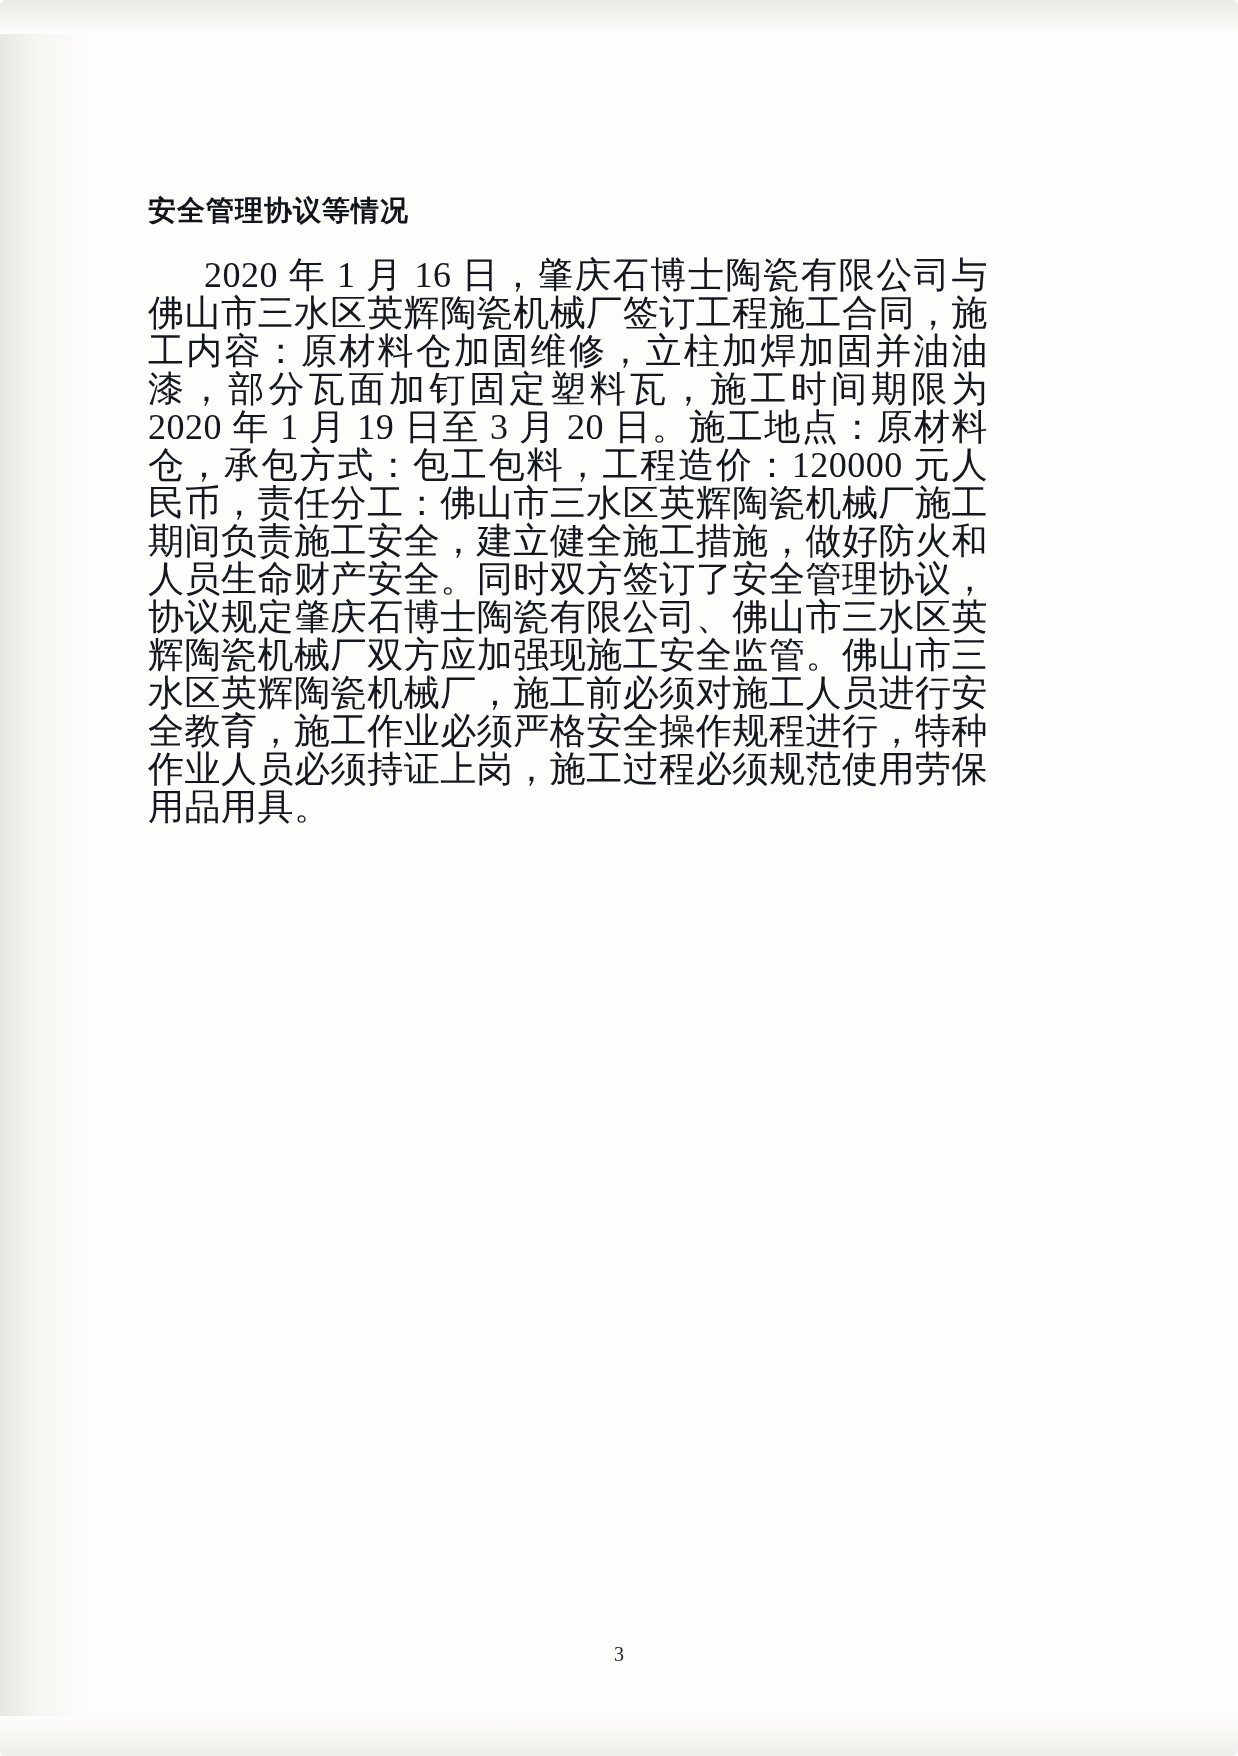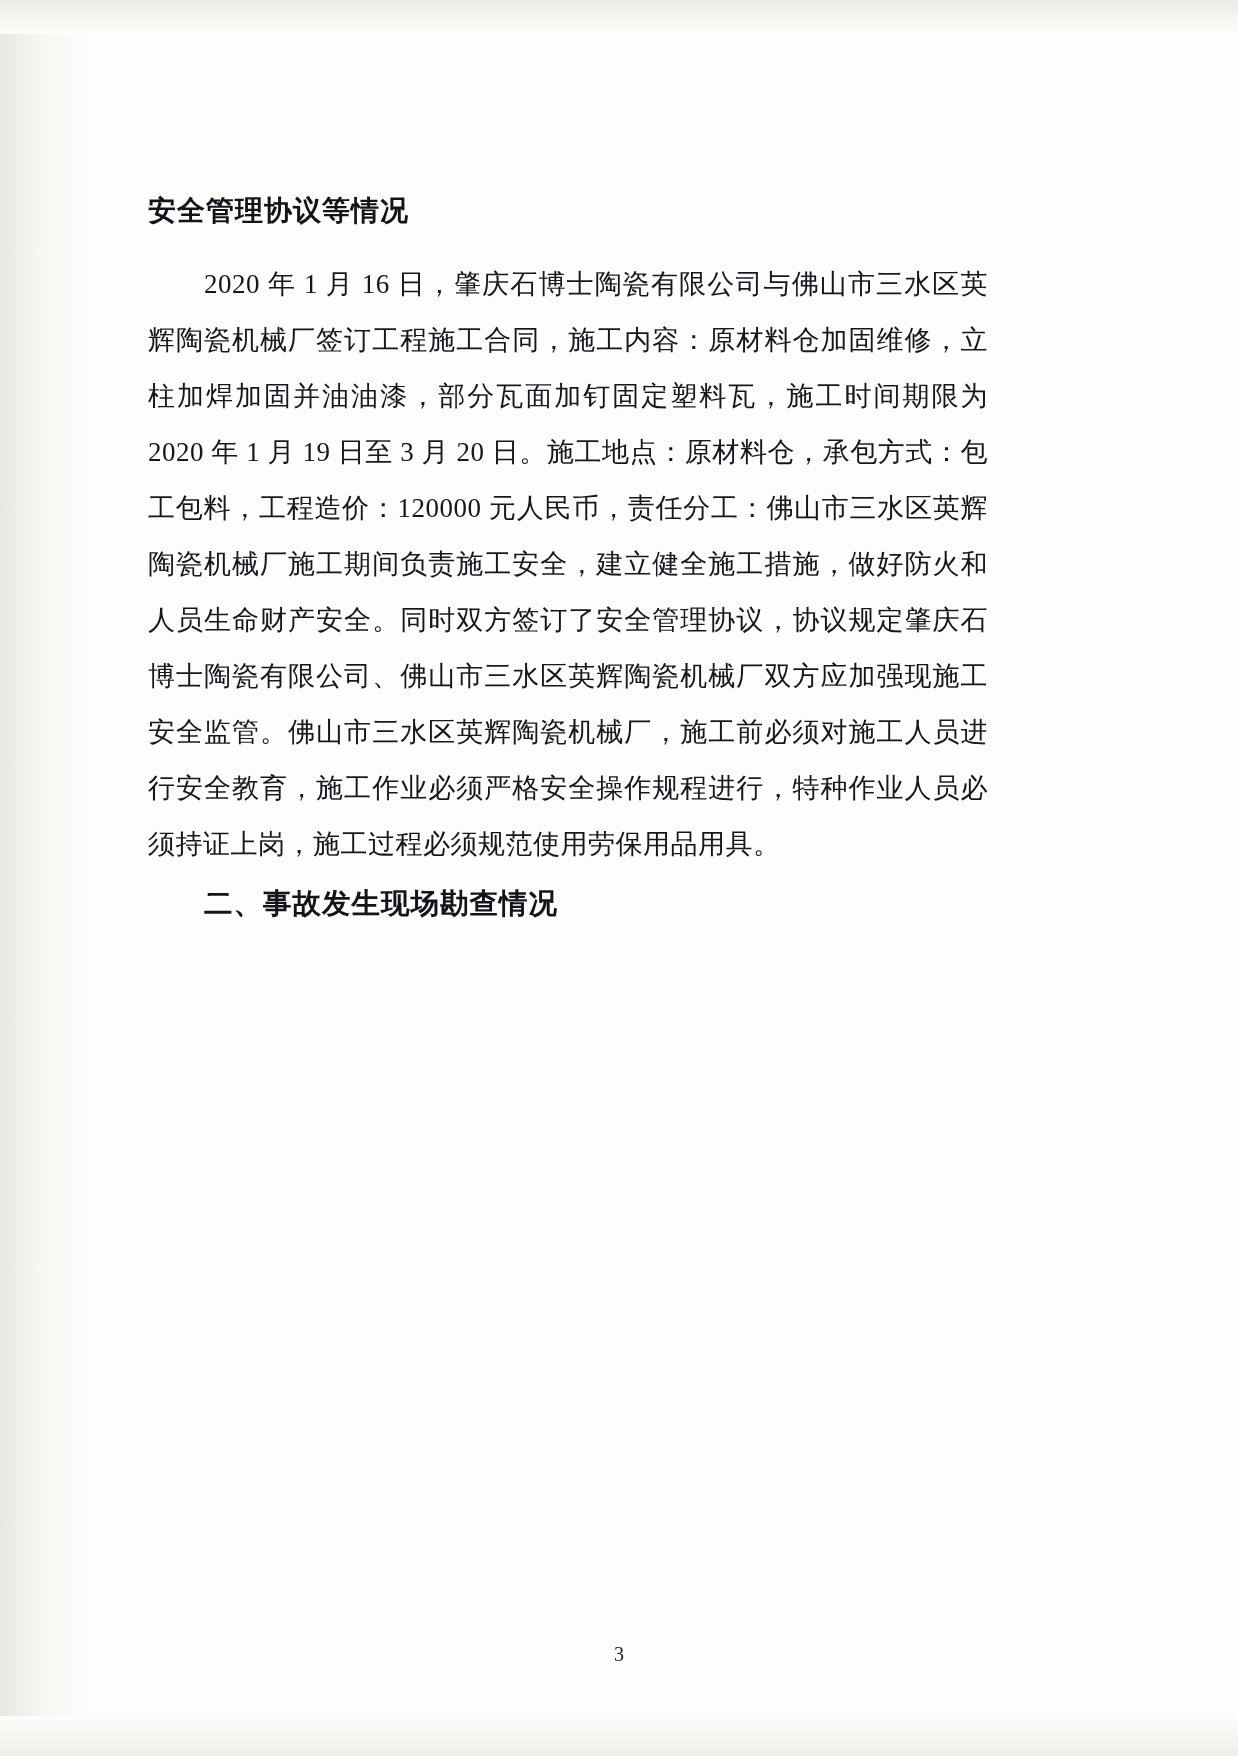--- a/index.html
+++ b/index.html
@@ -9,20 +9,21 @@
   }
   .page {
     position: relative;
     width: 1238px;
     height: 1756px;
     margin: 0 auto;
     background: #fdfdfb;
     overflow: hidden;
     font-family: "Liberation Serif", "DejaVu Serif", serif;
     color: #1a1a22;
+    border-radius: 6px;
   }
   
   .scan-edge-left {
     position: absolute;
     top: 0; left: 0;
     width: 88px; height: 100%;
     background: linear-gradient(to right, #e9e7e2 0%, #f7f6f3 45%, #fdfdfb 100%);
     pointer-events: none;
   }
   .scan-edge-top {
@@ -56,22 +57,22 @@
   .section-heading {
     font-weight: bold;
     font-size: 28.5px;
     line-height: 1.55;
     letter-spacing: 1px;
     margin: 10px 0 12px 0;
     text-indent: 56px;
     color: #13131b;
   }
   p.body-text {
-    font-size: 27px;
-    line-height: 56px;
+    font-size: 36px;
+    line-height: 38px;
     text-align: justify;
     text-justify: inter-ideograph;
     text-indent: 56px;
     margin: 0 0 4px 0;
     letter-spacing: 0.5px;
     color: #161620;
   }
   .page-number {
     position: absolute;
     bottom: 90px;
@@ -89,18 +90,17 @@
 <div class="page">
   <div class="scan-edge-left"></div>
   <div class="scan-edge-top"></div>
   <div class="scan-edge-bottom"></div>
 
   <div class="content">
     <h2 class="heading">安全管理协议等情况</h2>
 
     <p class="body-text">2020 年 1 月 16 日，肇庆石博士陶瓷有限公司与佛山市三水区英辉陶瓷机械厂签订工程施工合同，施工内容：原材料仓加固维修，立柱加焊加固并油油漆，部分瓦面加钉固定塑料瓦，施工时间期限为 2020 年 1 月 19 日至 3 月 20 日。施工地点：原材料仓，承包方式：包工包料，工程造价：120000 元人民币，责任分工：佛山市三水区英辉陶瓷机械厂施工期间负责施工安全，建立健全施工措施，做好防火和人员生命财产安全。同时双方签订了安全管理协议，协议规定肇庆石博士陶瓷有限公司、佛山市三水区英辉陶瓷机械厂双方应加强现施工安全监管。佛山市三水区英辉陶瓷机械厂，施工前必须对施工人员进行安全教育，施工作业必须严格安全操作规程进行，特种作业人员必须持证上岗，施工过程必须规范使用劳保用品用具。</p>
 
-    <h3 class="section-heading">二、事故发生现场勘查情况</h3>
 
   </div>
 
   <div class="page-number">3</div>
 </div>
 
 </body></html>

